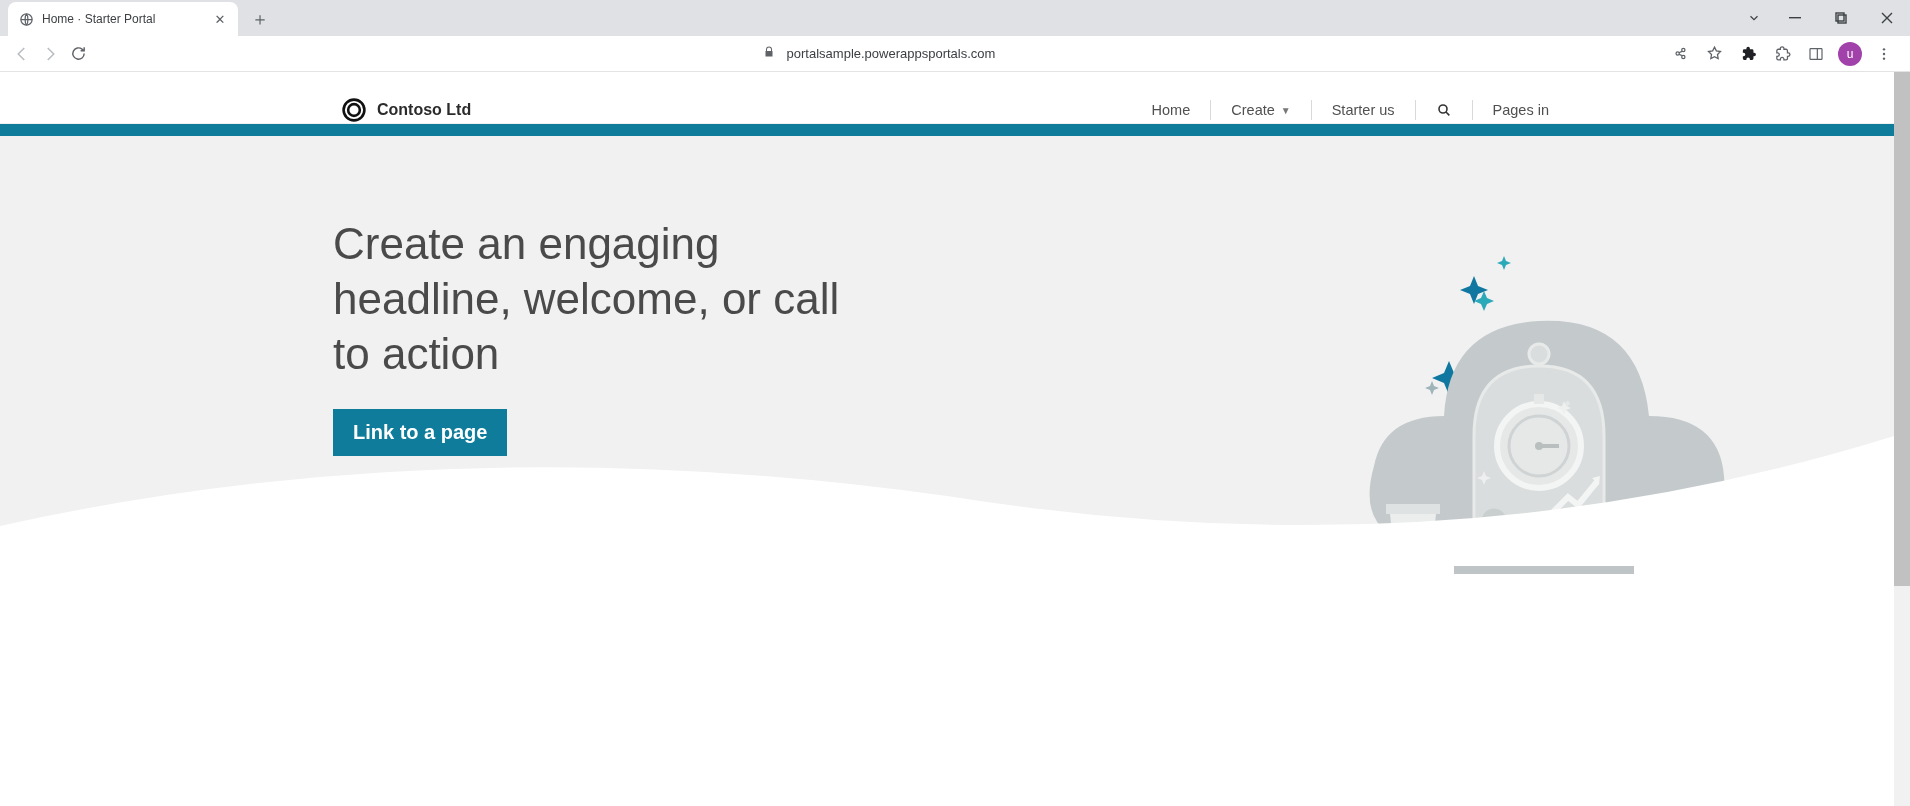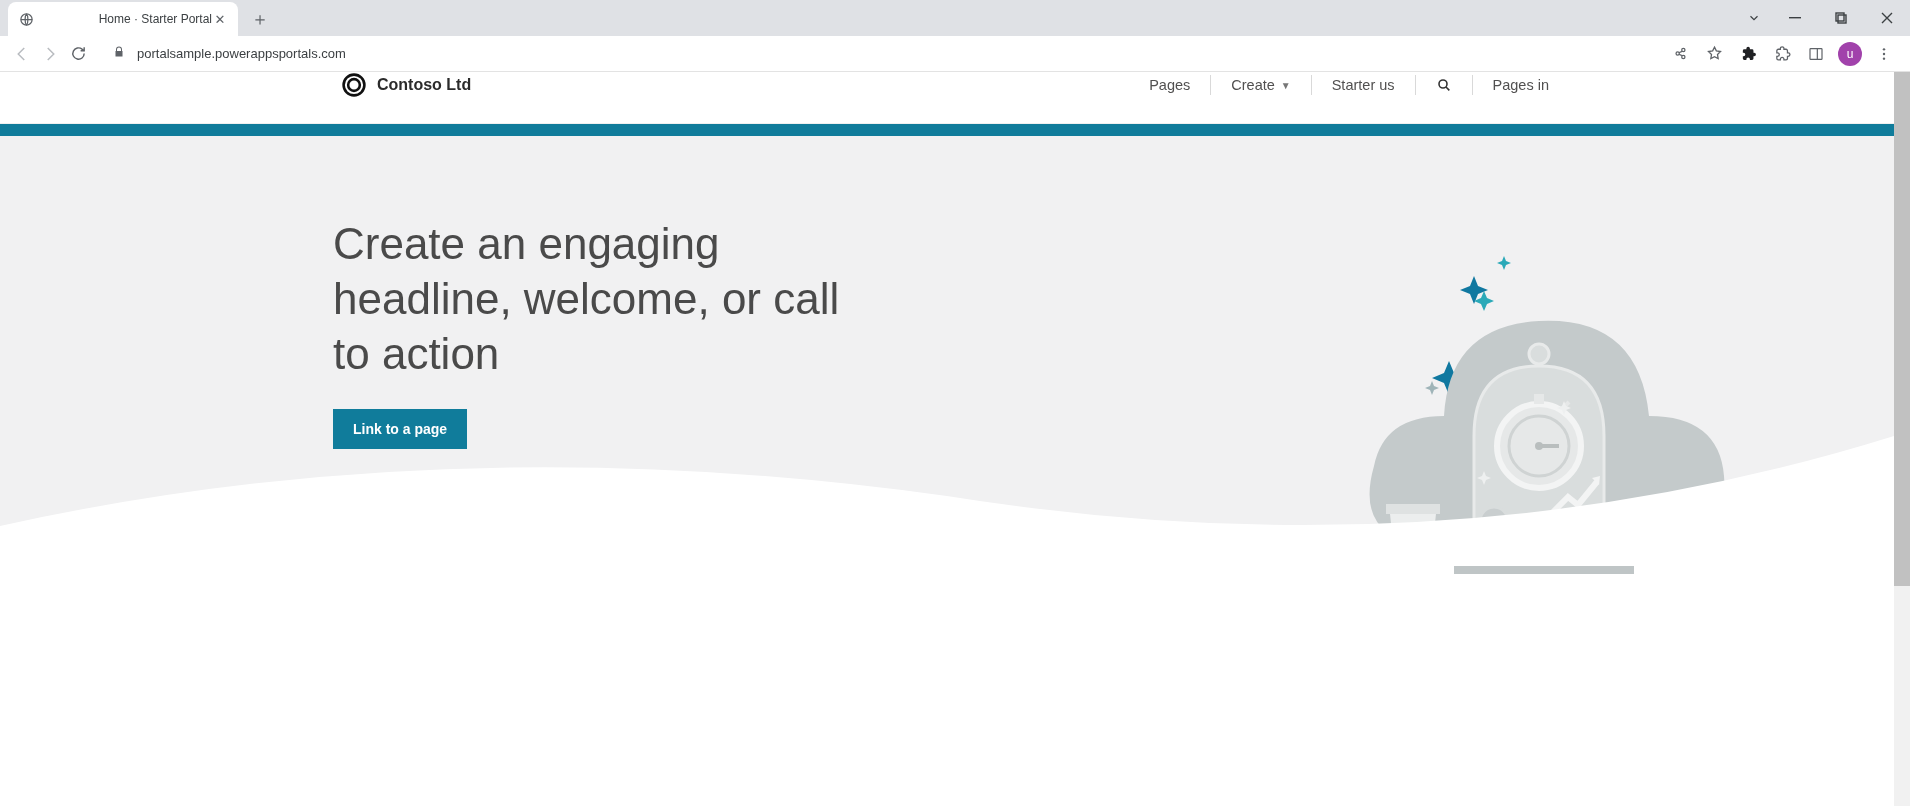--- a/index.html
+++ b/index.html
@@ -24,68 +24,68 @@
   .tab-strip {
     height:36px; background:var(--chrome-bg); display:flex; align-items:flex-end;
     position:relative; padding-left:8px;
   }
   .tab {
     height:34px; background:var(--tab-bg); border-top-left-radius:8px; border-top-right-radius:8px;
     display:flex; align-items:center; padding:0 10px; min-width:230px; font-size:12px; color:#3c4043;
     position:relative;
   }
   .tab .favicon { width:16px; height:16px; margin-right:8px; display:flex; align-items:center; justify-content:center;}
-  .tab .title { flex:1; white-space:nowrap; overflow:hidden; text-overflow:ellipsis;text-align:right; }
+  .tab .title { flex:1; white-space:nowrap; overflow:hidden; text-overflow:ellipsis; }
   .tab .close { width:16px; height:16px; display:flex; align-items:center; justify-content:center; color:#5f6368; font-size:13px; cursor:pointer;}
   .newtab { width:28px; height:28px; margin-left:8px; margin-bottom:3px; display:flex; align-items:center; justify-content:center; color:#5f6368; font-size:18px; cursor:pointer; border-radius:50%;}
   .win-controls { position:absolute; right:0; top:0; height:36px; display:flex; align-items:center; gap:0;}
   .win-controls .wc { width:46px; height:36px; display:flex; align-items:center; justify-content:center; color:#3c4043; cursor:pointer;}
   .win-controls .chev { width:36px; }
 
   
   .toolbar {
     height:36px; background:var(--toolbar-bg); display:flex; align-items:center; padding:0 8px; border-bottom:1px solid #e3e3e3;
   }
   .nav-btn { width:28px; height:28px; display:flex; align-items:center; justify-content:center; color:var(--icon-gray); cursor:pointer; border-radius:50%;}
   .nav-btn.disabled { color:#b9bcc0; cursor:default;}
   .addr {
     flex:1; margin:14px 8px; height:28px; background:#fff; border:1px solid #fff; border-radius:14px;
-    display:flex; align-items:center; padding:0 12px; font-size:13px; color:var(--url-text);
+    display:flex; align-items:center; padding:0 12px; font-size:13px; color:var(--url-text);justify-content:center;
   }
   .addr .lock { width:14px; margin-right:10px; color:#5f6368; }
   .right-icons { display:flex; align-items:center; gap:6px; padding-right:4px;}
   .ri { width:28px; height:28px; display:flex; align-items:center; justify-content:center; color:var(--icon-gray); cursor:pointer; border-radius:50%;}
   .profile-badge { width:24px; height:24px; border-radius:50%; background:var(--profile); color:#fff; font-size:12px; display:flex; align-items:center; justify-content:center;}
 
   
   .viewport { width:100%; height:calc(100% - 72px); position:relative; overflow:hidden; background:#fff;}
   .scrolltrack { position:absolute; right:0; top:0; width:16px; height:100%; background:#f1f1f1; }
   .scrollthumb { position:absolute; right:0; top:0; width:16px; height:70%; background:#c1c1c1; border-radius:0;}
 
   
   .site-header {
     height:52px; background:#fff; border-bottom:1px solid #f0f0f0;
-    display:flex; align-items:flex-start; justify-content:space-between; padding:0 0 8px 0;
+    display:flex; align-items:flex-end; justify-content:space-between; padding:0 0 0 0;
   }
   .site-inner { max-width:1260px; margin:0 auto; width:100%; padding:0 16px; display:flex; align-items:center; justify-content:space-between;}
   .brand { display:flex; align-items:center; gap:10px; font-weight:700; font-size:16px; color:#2b2b2b;}
   .brand-logo { width:26px; height:26px; }
   .site-nav { display:flex; align-items:center; }
   .nav-item { padding:0 20px; font-size:14.5px; color:var(--nav-text); cursor:pointer; display:flex; align-items:center; gap:6px;}
   .nav-sep { width:1px; height:20px; background:var(--divider); }
   .search-ico { width:16px; height:16px; color:#333;}
   .caret { font-size:10px; color:#777;}
 
   .teal-bar { height:12px; background:var(--teal); width:calc(100% - 16px);}
 
   .hero-wrap { background:var(--page-bg); width:calc(100% - 16px); position:relative; height:430px;}
   .hero-inner { max-width:1260px; margin:0 auto; padding:80px 16px 0 16px; display:flex; gap:40px; position:relative;}
   .hero-left { flex:0 0 520px; }
   .headline { font-size:44px; line-height:1.25; color:var(--headline); font-weight:400; margin:0 0 28px 0;}
-  .cta-btn { display:inline-block; background:var(--teal); color:#fff; font-weight:700; font-size:14px; padding:12px 20px; cursor:pointer; border:none;}
+  .cta-btn { display:inline-block; background:var(--teal); color:#fff; font-weight:700; font-size:20px; padding:12px 20px; cursor:pointer; border:none;}
 
   .hero-illus { position:absolute; right:120px; bottom:-40px; width:420px; height:360px;}
 
   
   .wave { position:absolute; left:0; bottom:0; width:100%; height:160px;}
   .wave svg { width:100%; height:100%; display:block;}
 
   .below-wave { height:200px; background:#fff; width:calc(100% - 16px);}
 
 </style>
@@ -206,21 +206,21 @@
         <span class="brand-logo">
           <svg viewBox="0 0 40 40" width="26" height="26">
               <circle cx="20" cy="20" r="16" fill="none" stroke="#111" stroke-width="4"></circle>
               <circle cx="20" cy="20" r="9" fill="none" stroke="#111" stroke-width="4"></circle>
             </svg>
         </span>
         <span>Contoso Ltd</span>
       </div>
       <div class="site-nav">
         <div class="nav-item">
-            <span>Pages</span>
+            <span>Home</span>
           </div>
         <div class="nav-sep"></div>
         <div class="nav-item">
           <span>Create</span>
           <span class="caret">▼</span>
         </div>
         <div class="nav-sep"></div>
         <div class="nav-item">
             <span>Starter us</span>
           </div>

